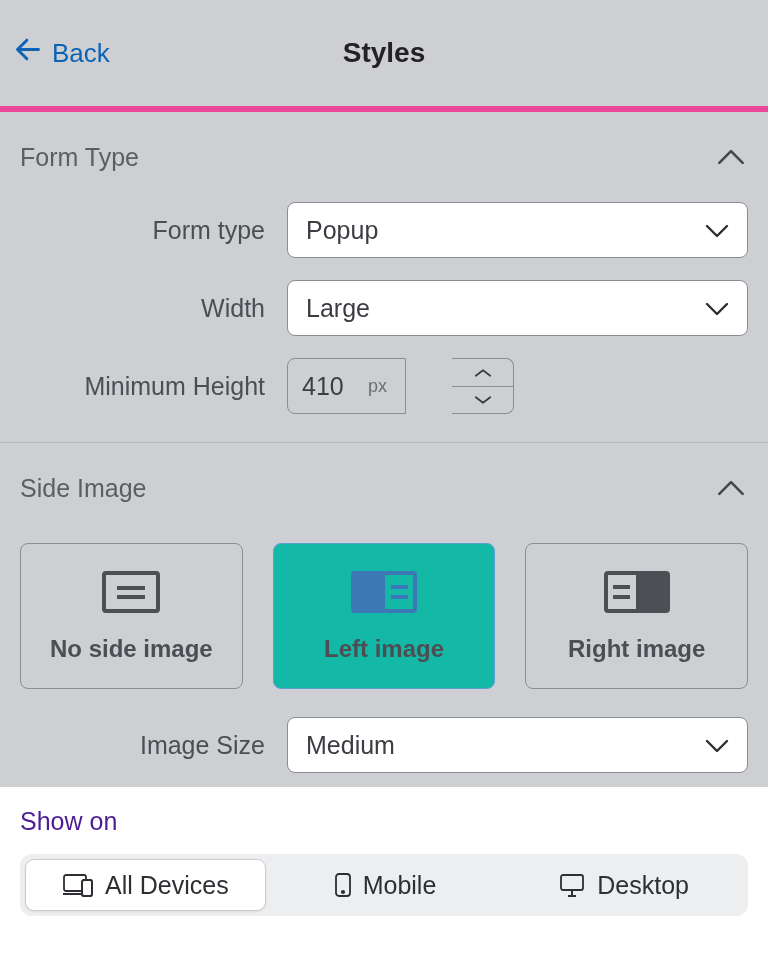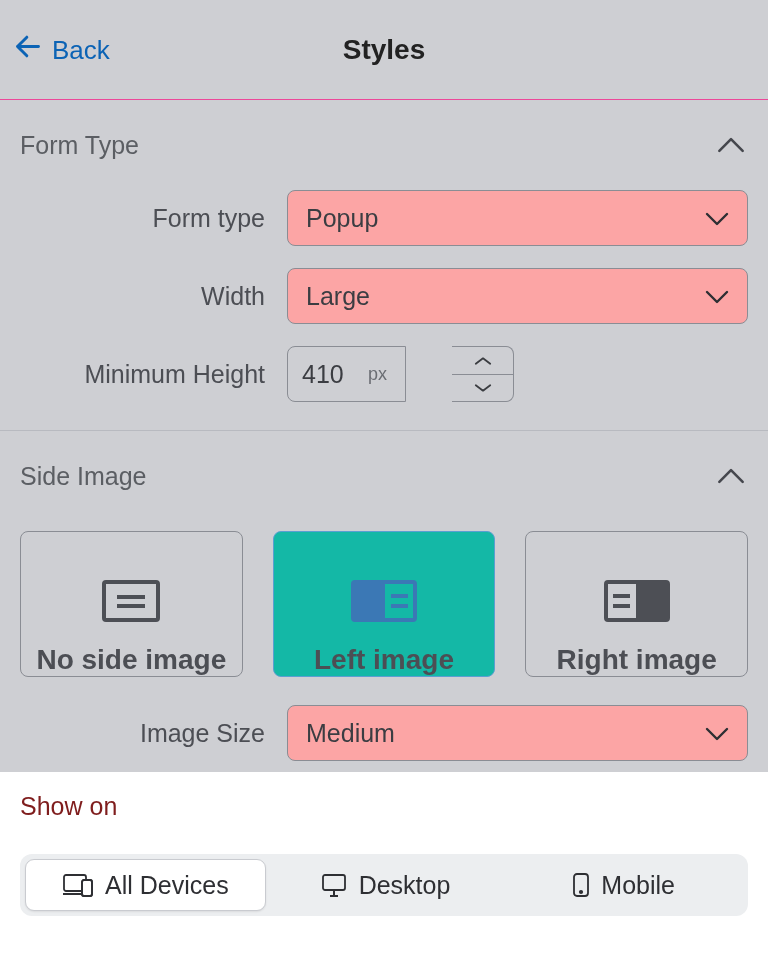--- a/index.html
+++ b/index.html
@@ -6,22 +6,22 @@
   html, body { width: 768px; height: 974px; overflow: hidden; }
   body {
     font-family: -apple-system, BlinkMacSystemFont, "Segoe UI", Helvetica, Arial, sans-serif;
     background: #cecfd3;
     color: #45474d;
   }
 
   
   .header {
     position: relative;
-    height: 100px;
-    border-bottom: 1px solid #ec4899;
+    height: 112px;
+    border-bottom: 6px solid #ec4899;
     display: flex;
     align-items: center;
     justify-content: center;
   }
   .back-link {
     position: absolute;
     left: 14px;
     top: 50%;
     transform: translateY(-50%);
     display: flex;
@@ -78,21 +78,21 @@
     display: flex;
     align-items: center;
   }
 
   
   .select {
     flex: 1;
     height: 56px;
     border: 1.5px solid #8a8d94;
     border-radius: 8px;
-    background: #fca5a5;
+    background: #ffffff;
     display: flex;
     align-items: center;
     justify-content: space-between;
     padding: 0 18px;
     font-size: 25px;
     color: #3b3d42;
     cursor: pointer;
   }
   .select .chev-down svg { width: 24px; height: 16px; stroke: #2d2f33; stroke-width: 2.4; fill: none; stroke-linecap: round; stroke-linejoin: round; }
 
@@ -155,45 +155,45 @@
   }
   .card {
     flex: 1;
     height: 146px;
     border: 1.5px solid #8a8d94;
     border-radius: 8px;
     background: #cecfd3;
     display: flex;
     flex-direction: column;
     align-items: center;
-    justify-content: flex-end;
+    justify-content: center;
     gap: 20px;
     cursor: pointer;
-    font-size: 28px;
+    font-size: 24px;
     font-weight: 600;
     color: #4c4e54;
   }
   .card.selected {
     background: #14b8a6;
     border-color: #5a9fd1;
   }
   .card-icon { height: 46px; display:flex; align-items:center; justify-content:center; }
   .card-icon svg { display:block; }
 
   
   .bottom {
     position: absolute;
     left: 0; right: 0; bottom: 0;
     background: #fff;
     padding: 20px 20px 58px 20px;
   }
   .bottom-title {
     font-size: 25px;
-    color: #7f1d1d;
-    margin-bottom: 33px;
+    color: #4c1d95;
+    margin-bottom: 18px;
   }
   .segment {
     display: flex;
     background: #eceef0;
     border-radius: 12px;
     padding: 5px;
     height: 62px;
   }
   .seg-item {
     flex: 1;
@@ -367,31 +367,31 @@
           <rect x="2" y="3" width="22" height="16" rx="2"></rect>
           <line x1="1" y1="22" x2="25" y2="22" stroke-width="2"></line>
           <rect x="20" y="8" width="10" height="16" rx="2" fill="#fff"></rect>
           <rect x="20" y="8" width="10" height="16" rx="2"></rect>
         </svg>
       </span>
       <span>All Devices</span>
     </div>
     <div class="seg-item">
       <span class="seg-icon">
+        <svg width="18" height="26" viewBox="0 0 18 26">
+          <rect x="2" y="2" width="14" height="22" rx="3"></rect>
+          <circle cx="9" cy="20" r="1.2" fill="#2e2f33"></circle>
+        </svg>
+      </span>
+      <span>Mobile</span>
+    </div>
+    <div class="seg-item">
+      <span class="seg-icon">
         <svg width="28" height="26" viewBox="0 0 28 26">
           <rect x="3" y="3" width="22" height="15" rx="2"></rect>
           <line x1="10" y1="24" x2="18" y2="24" stroke-width="2"></line>
           <line x1="14" y1="18" x2="14" y2="24" stroke-width="2"></line>
         </svg>
       </span>
       <span>Desktop</span>
     </div>
-    <div class="seg-item">
-      <span class="seg-icon">
-        <svg width="18" height="26" viewBox="0 0 18 26">
-          <rect x="2" y="2" width="14" height="22" rx="3"></rect>
-          <circle cx="9" cy="20" r="1.2" fill="#2e2f33"></circle>
-        </svg>
-      </span>
-      <span>Mobile</span>
-    </div>
   </div>
 </div>
 
 </body></html>

